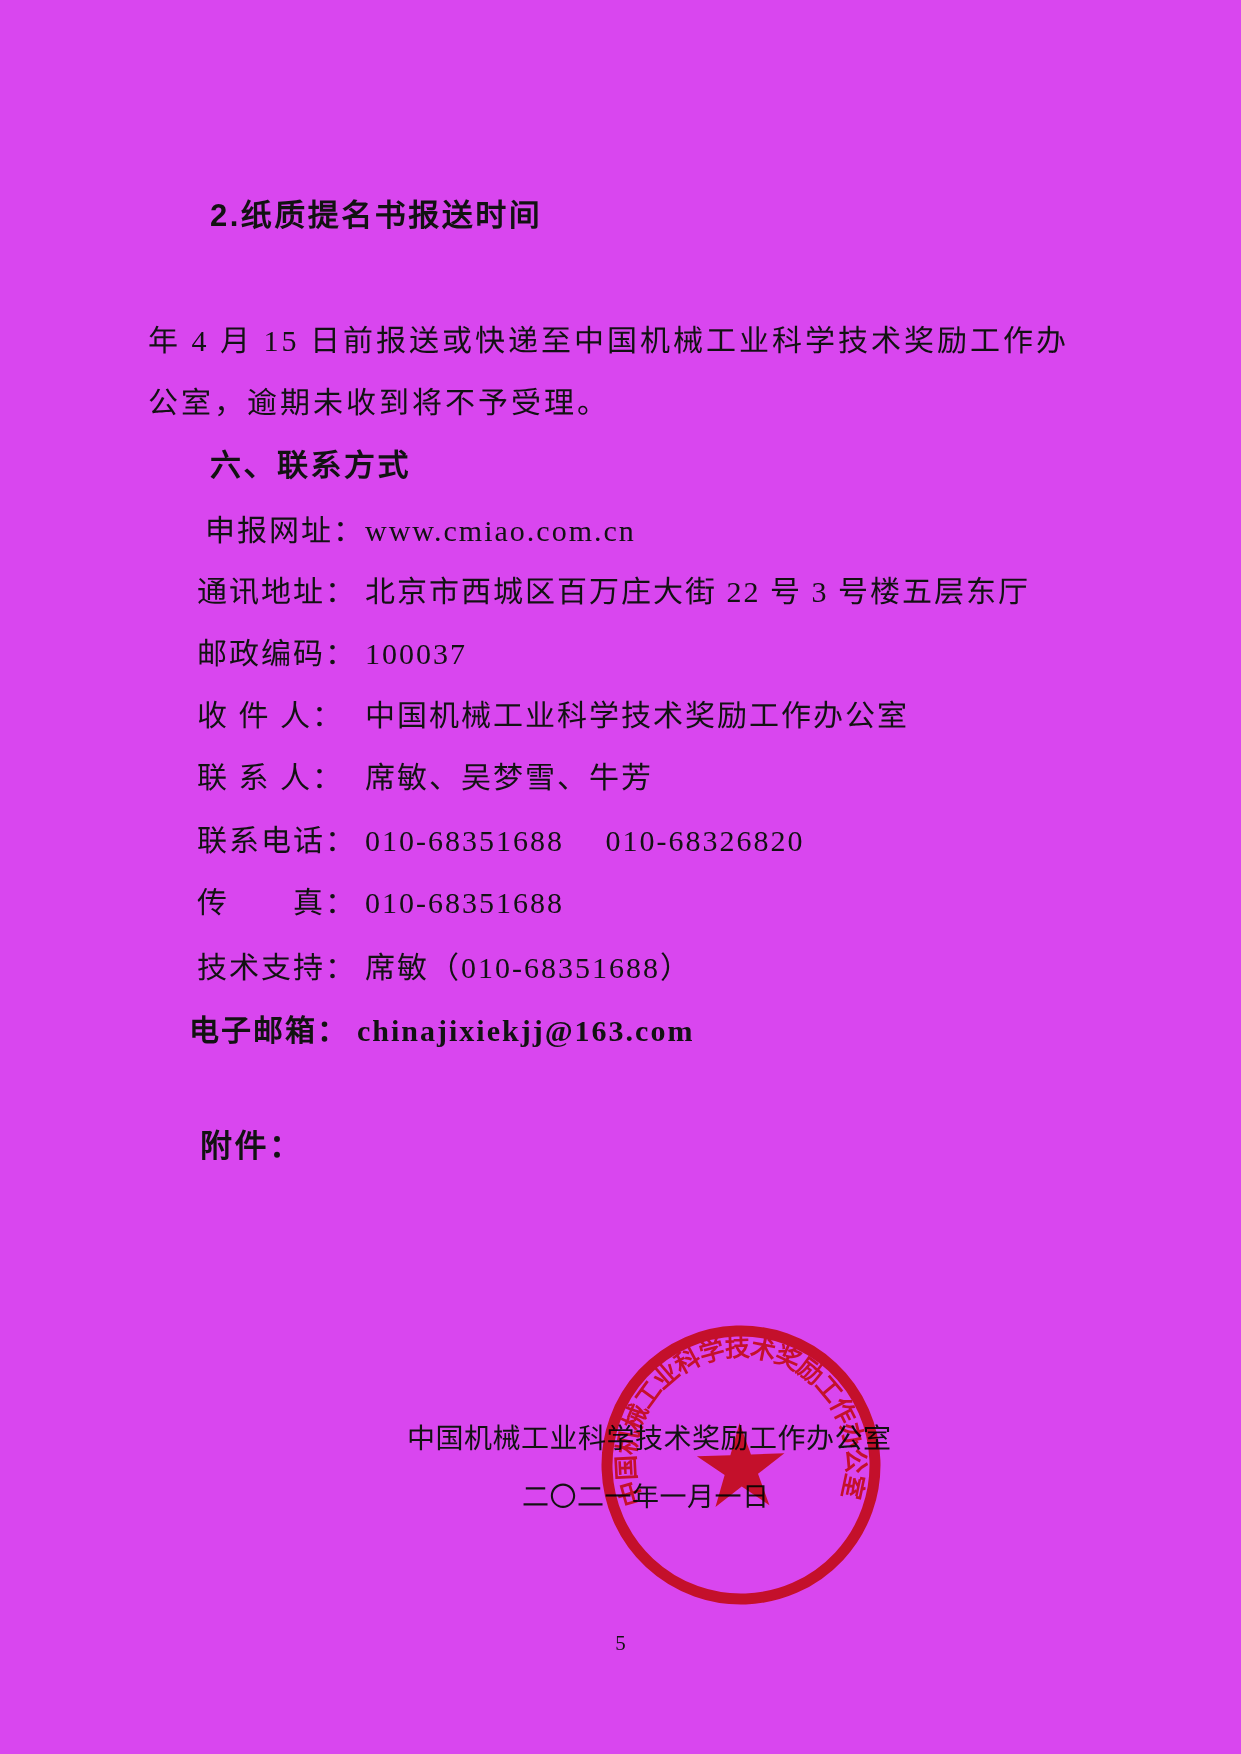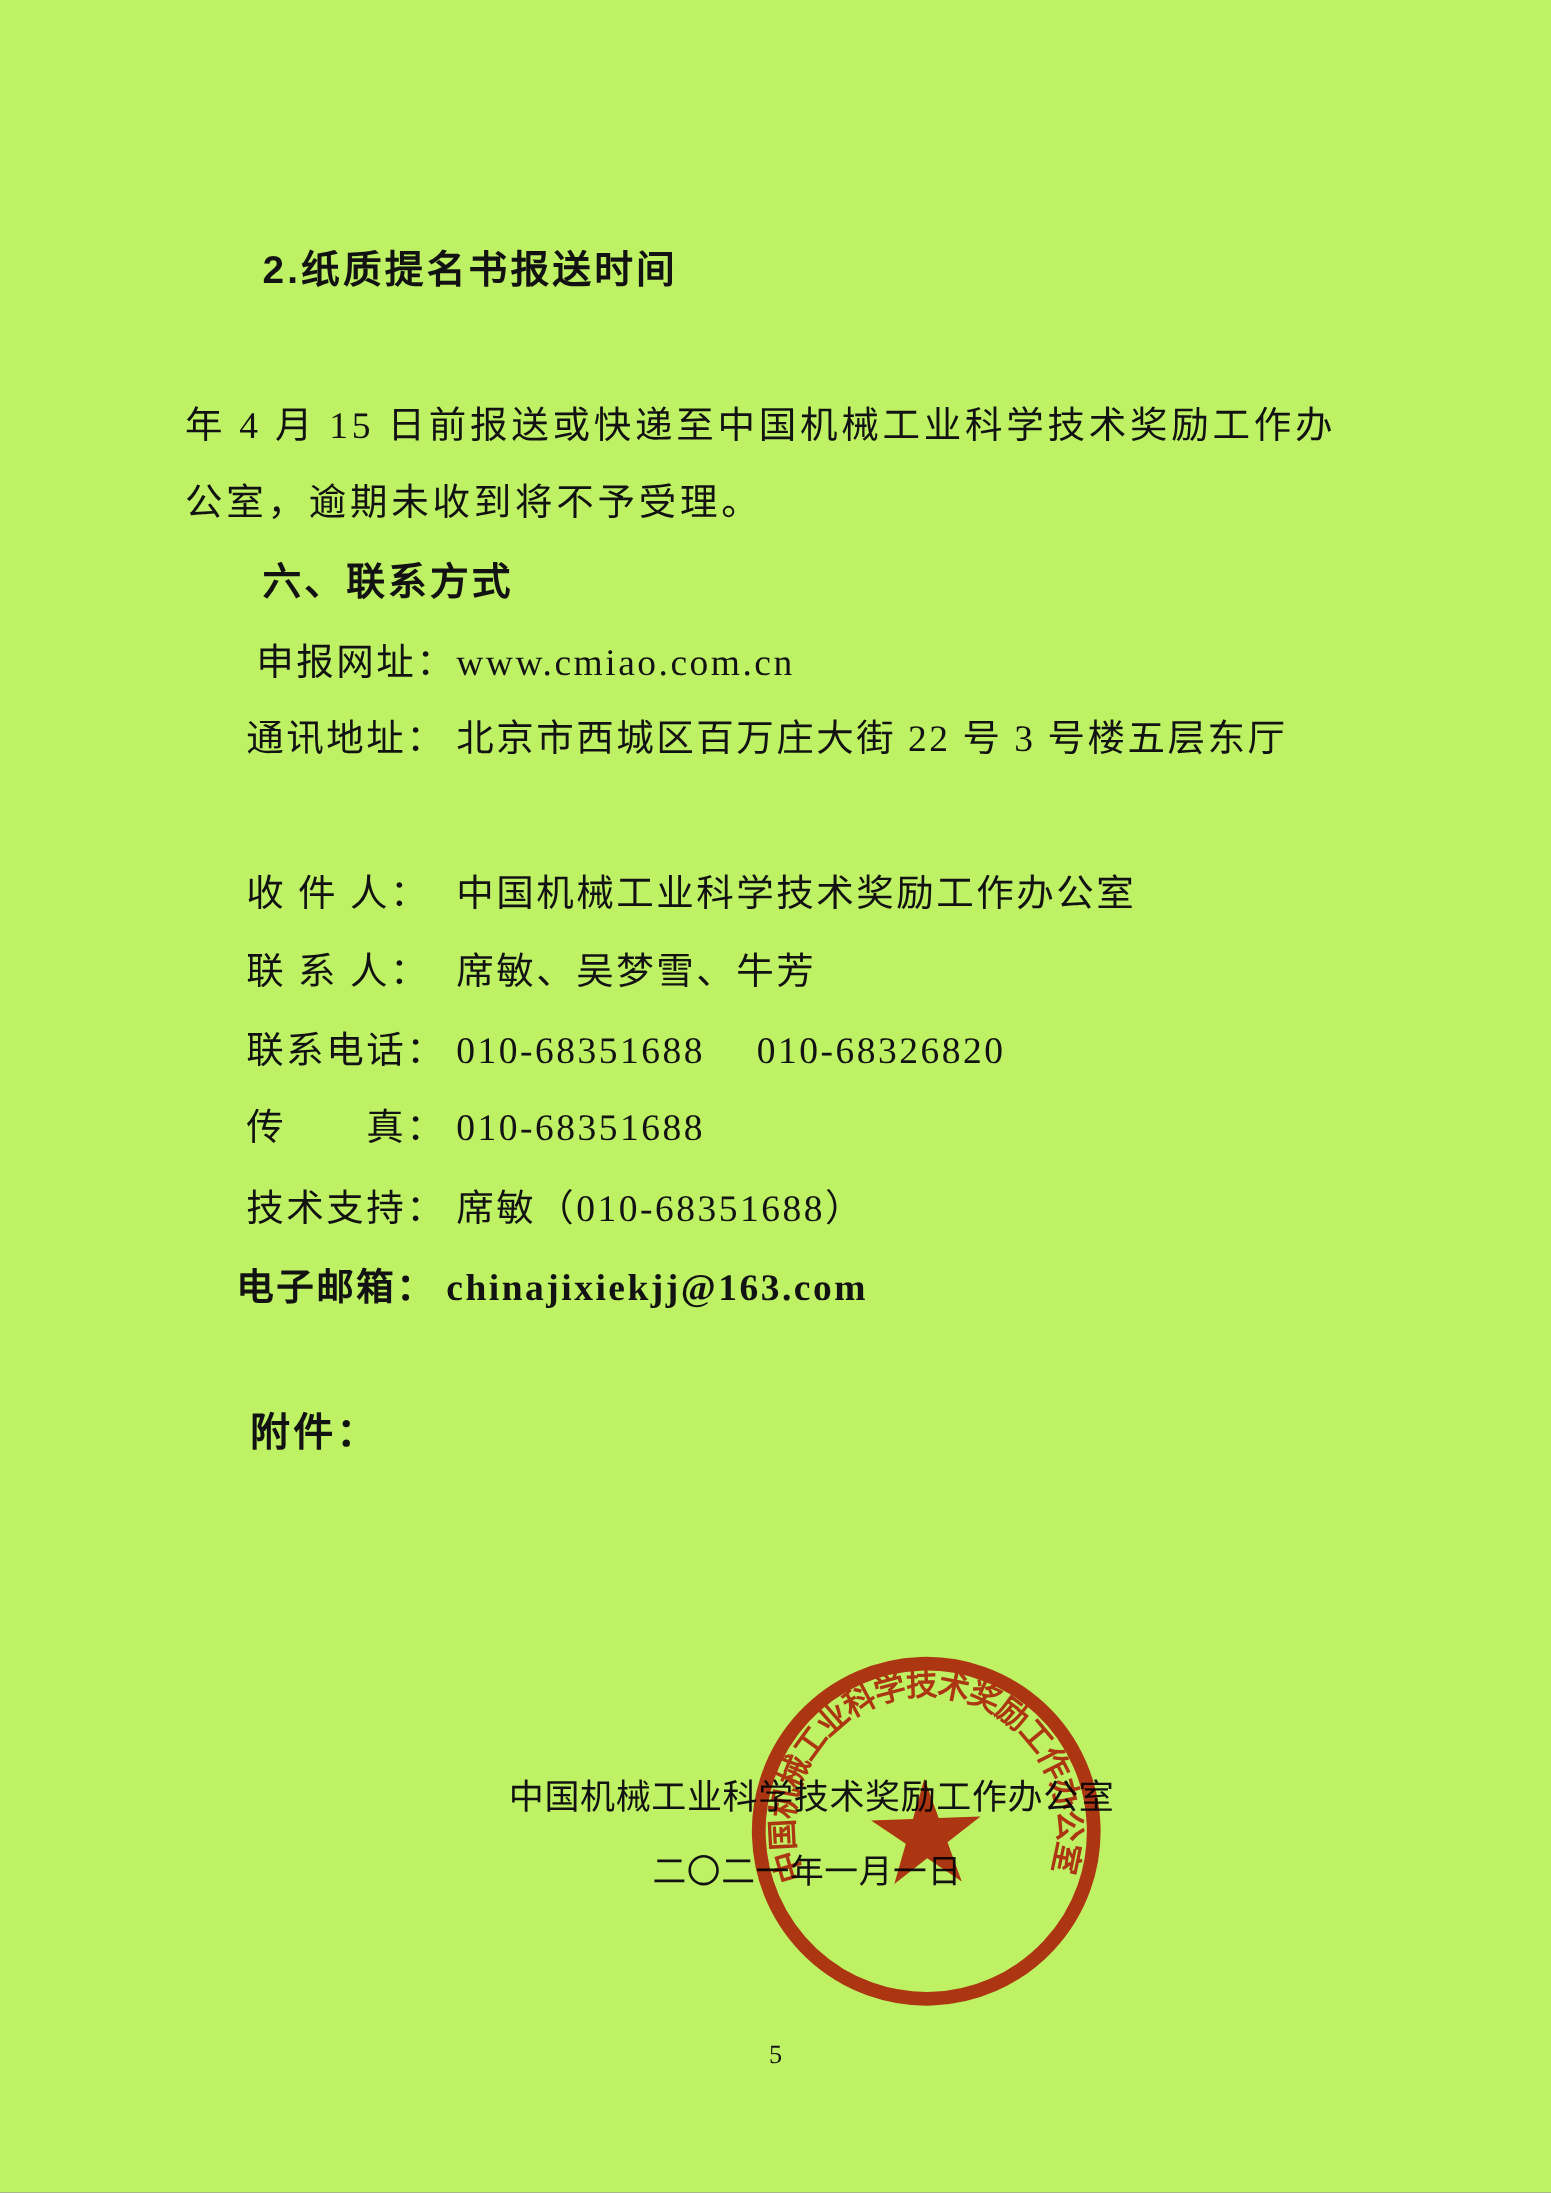--- a/index.html
+++ b/index.html
@@ -1,20 +1,20 @@
 <!DOCTYPE html>
 <html lang="zh-CN"><head>
 <meta charset="utf-8">
 <style>
   html,body{margin:0;padding:0;background:#888;}
   .page{
     position:relative;
     width:1241px;height:1754px;
     margin:0 auto;
-    background:#bef264;
+    background:#d946ef;
     overflow:hidden;
     font-family:"Liberation Serif","DejaVu Serif",serif;
     color:#121212;
   }
   .line{position:absolute;white-space:pre;font-size:30px;line-height:40px;letter-spacing:3px;}
   .heading{
     font-family:"Liberation Sans","DejaVu Sans",sans-serif;
     font-weight:700;font-size:31px;letter-spacing:2.5px;
   }
   .contact{letter-spacing:2px;}
@@ -58,20 +58,21 @@
 
   <div class="line l-p2">年 4 月 15 日前报送或快递至中国机械工业科学技术奖励工作办</div>
   <div class="line l-p3">公室，逾期未收到将不予受理。</div>
 
   <div class="line heading l-sec6">六、联系方式</div>
 
   <div class="line contact l-c0"><span class="clabel">申报网址：</span><span>www.cmiao.com.cn</span></div>
 
   <div class="line contact l-c1"><span class="clabel">通讯地址：</span><span>北京市西城区百万庄大街 22 号 3 号楼五层东厅</span></div>
 
+  <div class="line contact l-c2"><span class="clabel">邮政编码：</span><span>100037</span></div>
 
   <div class="line contact l-c4"><span class="clabel">联 系 人：</span><span>席敏、吴梦雪、牛芳</span></div>
 
   <div class="line contact l-c3"><span class="clabel">收 件 人：</span><span>中国机械工业科学技术奖励工作办公室</span></div>
 
   <div class="line contact l-c5"><span class="clabel">联系电话：</span><span>010-68351688　 010-68326820</span></div>
 
   <div class="line contact l-c6"><span class="clabel">传　　真：</span><span>010-68351688</span></div>
 
   <div class="line contact l-c7"><span class="clabel">技术支持：</span><span>席敏（010-68351688）</span></div>

